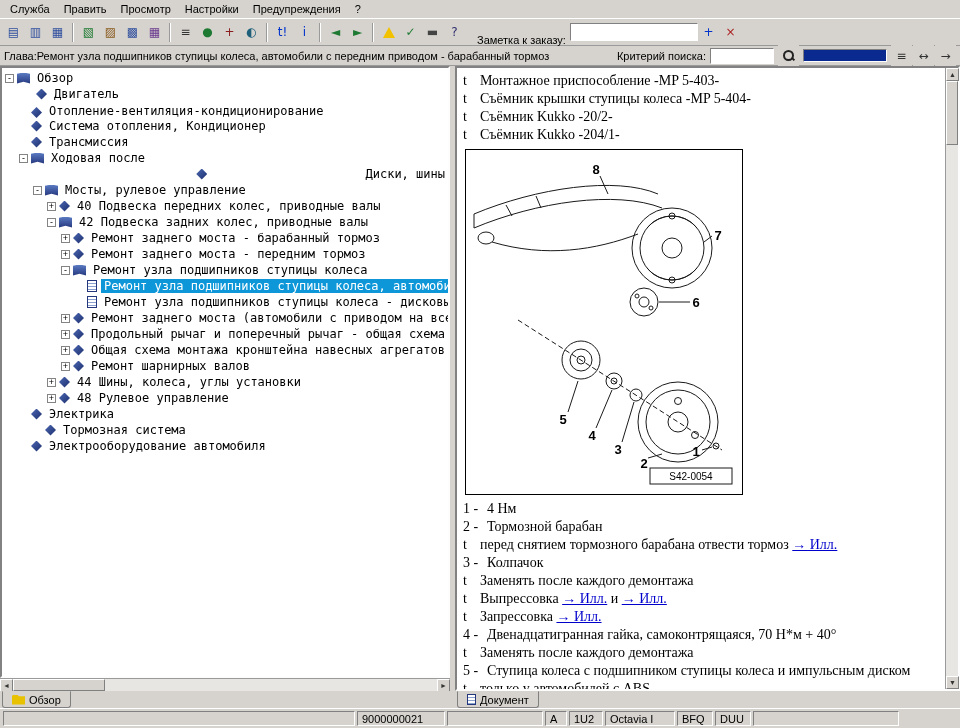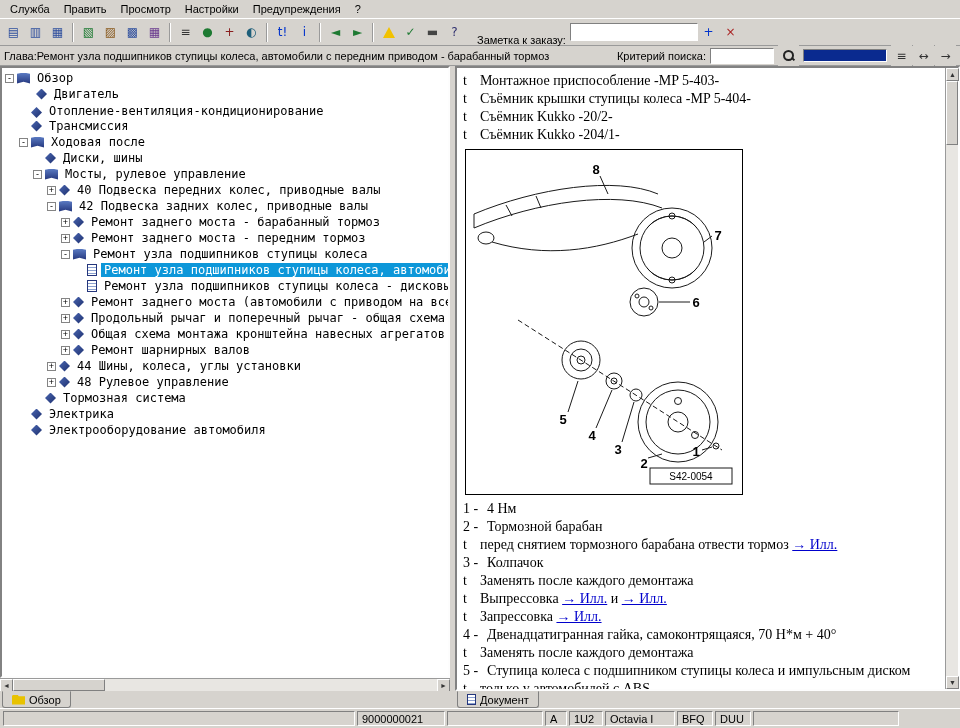--- a/index.html
+++ b/index.html
@@ -208,28 +208,33 @@
             <span class="tree-label">Двигатель</span>
           </div>
           <div class="tree-row" style="padding-left: 17px; align-items: flex-end;">
             <span class="expander nobox"></span>
             <span class="tree-ic ic-node"></span>
             <span class="tree-label">Отопление-вентиляция-кондиционирование</span>
           </div>
           <div class="tree-row" style="padding-left: 17px;">
             <span class="expander nobox"></span>
             <span class="tree-ic ic-node"></span>
+            <span class="tree-label">Система отопления, Кондиционер</span>
+          </div>
+          <div class="tree-row" style="padding-left: 17px;">
+            <span class="expander nobox"></span>
+            <span class="tree-ic ic-node"></span>
             <span class="tree-label">Трансмиссия</span>
           </div>
           <div class="tree-row" style="padding-left: 17px;">
             <span class="expander">-</span>
             <span class="tree-ic ic-book"></span>
             <span class="tree-label">Ходовая после</span>
           </div>
-          <div class="tree-row" style="padding-left: 31px;">
+          <div class="tree-row" style="padding-left: 31px; justify-content: space-between;">
             <span class="expander nobox"></span>
             <span class="tree-ic ic-node"></span>
             <span class="tree-label">Диски, шины</span>
           </div>
           <div class="tree-row" style="padding-left: 31px;">
             <span class="expander">-</span>
             <span class="tree-ic ic-book"></span>
             <span class="tree-label">Мосты, рулевое управление</span>
           </div>
           <div class="tree-row" style="padding-left: 45px;">
@@ -290,29 +295,29 @@
           <div class="tree-row" style="padding-left: 45px;">
             <span class="expander">+</span>
             <span class="tree-ic ic-node"></span>
             <span class="tree-label">44 Шины, колеса, углы установки</span>
           </div>
           <div class="tree-row" style="padding-left: 45px;">
             <span class="expander">+</span>
             <span class="tree-ic ic-node"></span>
             <span class="tree-label">48 Рулевое управление</span>
           </div>
+          <div class="tree-row" style="padding-left: 17px;">
+            <span class="expander nobox"></span>
+            <span class="tree-ic ic-node"></span>
+            <span class="tree-label">Электрика</span>
+          </div>
           <div class="tree-row" style="padding-left: 31px;">
             <span class="expander nobox"></span>
             <span class="tree-ic ic-node"></span>
             <span class="tree-label">Тормозная система</span>
-          </div>
-          <div class="tree-row" style="padding-left: 17px;">
-            <span class="expander nobox"></span>
-            <span class="tree-ic ic-node"></span>
-            <span class="tree-label">Электрика</span>
           </div>
           <div class="tree-row" style="padding-left: 17px;">
             <span class="expander nobox"></span>
             <span class="tree-ic ic-node"></span>
             <span class="tree-label">Электрооборудование автомобиля</span>
           </div>
         </div>
       <div class="hscroll">
         <button class="scroll-btn">◄</button>
         <span class="hthumb"></span>

